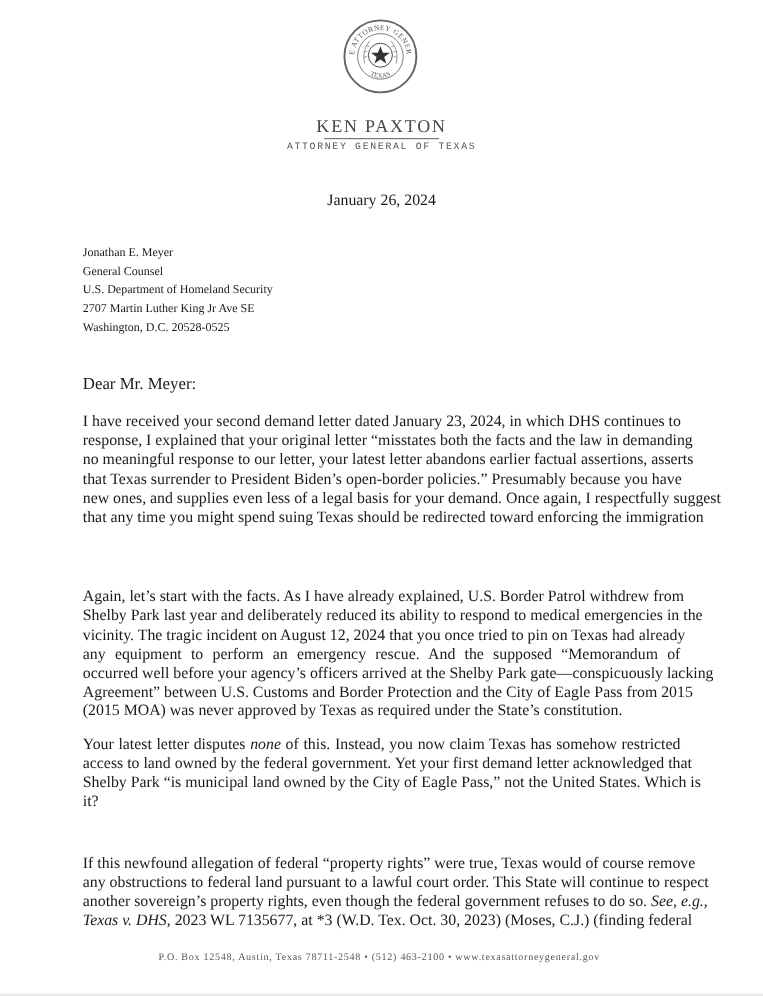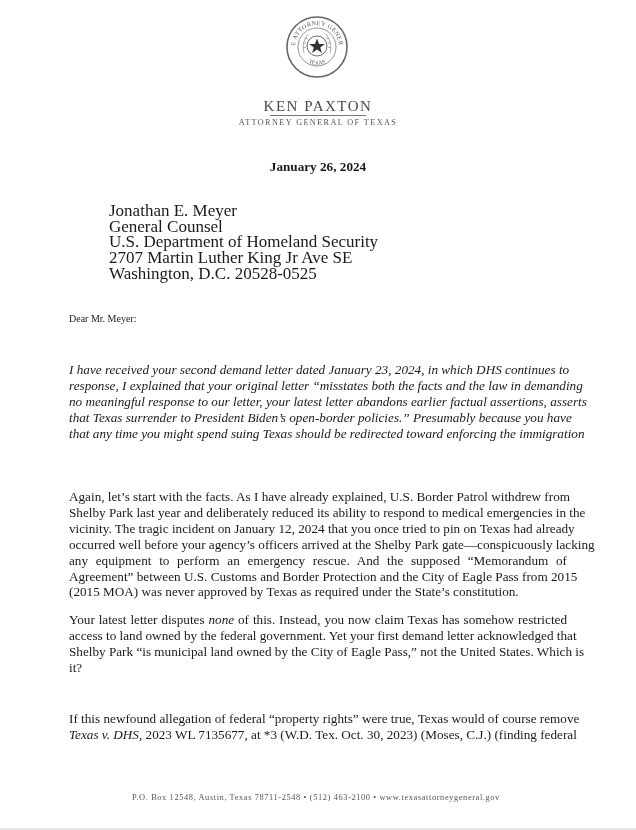--- a/index.html
+++ b/index.html
@@ -10,35 +10,34 @@
   }
   .letterhead { position: absolute; left: 0; top: 0; width: 636px; text-align: center; }
   .seal { position: absolute; left: 285px; top: 15px; width: 64px; height: 64px; }
   .lh-name {
     position: absolute; left: 0; width: 636px; top: 98px;
     font-size: 15px; letter-spacing: 1.5px; color: #4a4a4a; text-align: center;
   }
   .lh-rule { position: absolute; left: 270px; width: 96px; top: 115px; height: 1px; background: #777; }
   .lh-title {
     position: absolute; left: 0; width: 636px; top: 118px;
-    font-size: 8.2px; letter-spacing: 1.4px; color: #555; text-align: center;
+    font-size: 8.2px; letter-spacing: 1.4px; color: #555; text-align: center; font-family: Liberation Mono, monospace;
   }
   .date {
     position: absolute; left: 0; width: 636px; top: 159px; text-align: center;
     font-size: 13.2px;
-    font-weight: bold;
   }
-  .address { position: absolute; left: 69px; top: 203px; font-size: 17px; line-height: 15.7px; margin-left: 40px; }
+  .address { position: absolute; left: 69px; top: 203px; font-size: 10px; line-height: 15.7px; }
   .address div { white-space: nowrap; }
-  .salutation { position: absolute; left: 69px; top: 313px; font-size: 10px; }
+  .salutation { position: absolute; left: 69px; top: 313px; font-size: 14px; }
   .para {
     position: absolute; left: 69px; width: 498px;
     font-size: 13.2px; line-height: 15.9px; text-align: justify;
   }
-  .p1 { top: 362px; font-style: italic; }
+  .p1 { top: 343px; }
   .p2 { top: 489px; }
   .p3 { top: 612px; }
   .p4 { top: 675px; margin-top: 36px; }
   .para span.line { display: block; text-align: justify; text-align-last: justify; white-space: nowrap; }
   .para span.line.last { text-align-last: left; }
   em { font-style: italic; }
   .footer {
     position: absolute; left: 0; width: 632px; top: 793px; text-align: center;
     font-size: 8.4px; letter-spacing: 0.6px; color: #555;
   }
@@ -85,39 +84,42 @@
   <div>Washington, D.C.  20528-0525</div>
 </div>
 
 <div class="salutation">Dear Mr. Meyer:</div>
 
 <div class="para p1">
   <span class="line">I have received your second demand letter dated January 23, 2024, in which DHS continues to</span>
   <span class="line">response, I explained that your original letter “misstates both the facts and the law in demanding</span>
   <span class="line">no meaningful response to our letter, your latest letter abandons earlier factual assertions, asserts</span>
   <span class="line">that Texas surrender to President Biden’s open-border policies.”  Presumably because you have</span>
+  <span class="line">new ones, and supplies even less of a legal basis for your demand.  Once again, I respectfully suggest</span>
   <span class="line">that any time you might spend suing Texas should be redirected toward enforcing the immigration</span>
 </div>
 
 <div class="para p2">
   <span class="line">Again, let’s start with the facts.  As I have already explained, U.S. Border Patrol withdrew from</span>
   <span class="line">Shelby Park last year and deliberately reduced its ability to respond to medical emergencies in the</span>
-  <span class="line">vicinity.  The tragic incident on January 12, 2024 that you once tried to pin on Texas had already</span>
+  <span class="line">vicinity.  The tragic incident on August 12, 2024 that you once tried to pin on Texas had already</span>
+  <span class="line">any equipment to perform an emergency rescue.  And the supposed “Memorandum of</span>
   <span class="line">occurred well before your agency’s officers arrived at the Shelby Park gate—conspicuously lacking</span>
-  <span class="line">any equipment to perform an emergency rescue.  And the supposed “Memorandum of</span>
   <span class="line">Agreement” between U.S. Customs and Border Protection and the City of Eagle Pass from 2015</span>
   <span class="line last">(2015 MOA) was never approved by Texas as required under the State’s constitution.</span>
 </div>
 
 <div class="para p3">
   <span class="line"><span>Your latest letter disputes </span><em>none</em><span> of this.  Instead, you now claim Texas has somehow restricted</span></span>
   <span class="line">access to land owned by the federal government.  Yet your first demand letter acknowledged that</span>
   <span class="line">Shelby Park “is municipal land owned by the City of Eagle Pass,” not the United States.  Which is</span>
   <span class="line last">it?</span>
 </div>
 
 <div class="para p4">
   <span class="line">If this newfound allegation of federal “property rights” were true, Texas would of course remove</span>
+  <span class="line">any obstructions to federal land pursuant to a lawful court order.  This State will continue to respect</span>
+  <span class="line"><span>another sovereign’s property rights, even though the federal government refuses to do so. </span><em>See, e.g.,</em></span>
   <span class="line"><em>Texas v. DHS</em><span>, 2023 WL 7135677, at *3 (W.D. Tex. Oct. 30, 2023) (Moses, C.J.) (finding federal</span></span>
 </div>
 
 <div class="footer">P.O. Box 12548, Austin, Texas 78711-2548 • (512) 463-2100 • www.texasattorneygeneral.gov</div>
 <div class="bottom-edge"></div>
 
 </body></html>

